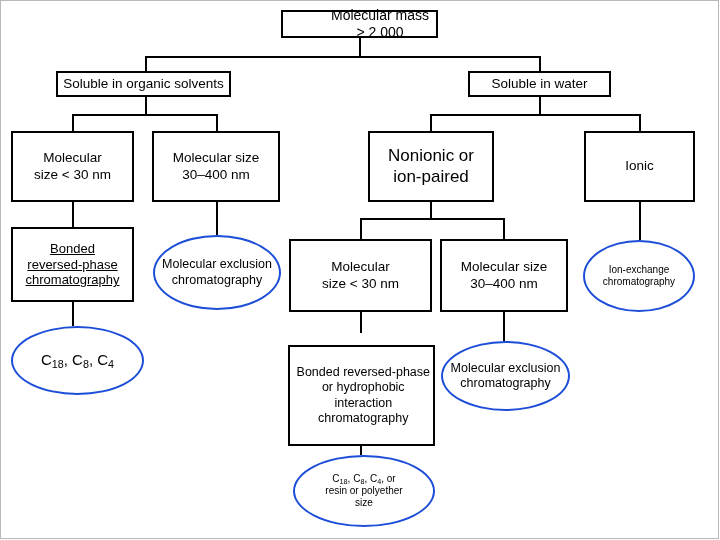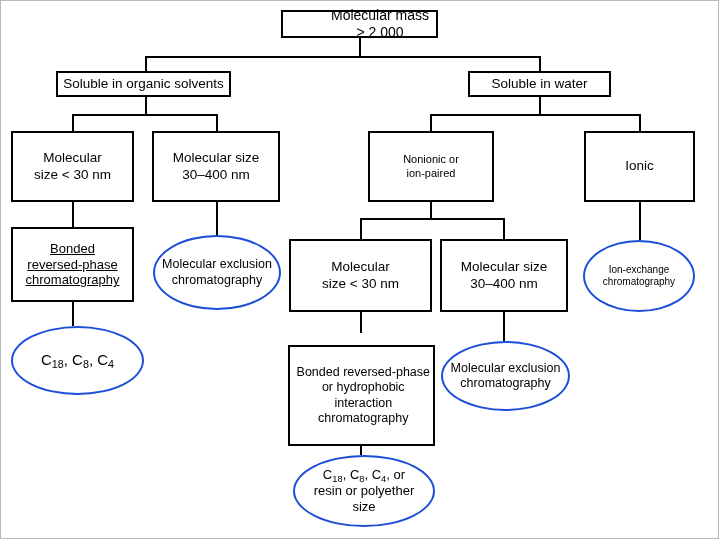--- a/index.html
+++ b/index.html
@@ -125,21 +125,21 @@
   <div class="node box" style="left:11px; top:131px; width:123px; height:71px; font-size:13.5px;">
     <span class="txt">Molecular
 size &lt; 30 nm</span>
   </div>
 
   <div class="node box" style="left:152px; top:131px; width:128px; height:71px; font-size:13.5px;">
     <span class="txt">Molecular size
 30–400 nm</span>
   </div>
 
-  <div class="node box" style="left:368px; top:131px; width:126px; height:71px; font-size:11px;">
+  <div class="node box" style="left:368px; top:131px; width:126px; height:71px; font-size:17px;">
     <span class="txt">Nonionic or
 ion-paired</span>
   </div>
 
   <div class="node box" style="left:584px; top:131px; width:111px; height:71px; font-size:13.5px;">
     <span class="txt">Ionic</span>
   </div>
 
   <div class="node box" style="left:11px; top:227px; width:123px; height:75px; font-size:13px;text-decoration:underline;">
     <span class="txt">Bonded
@@ -176,17 +176,17 @@
 or hydrophobic
 interaction
 chromatography</span>
   </div>
 
   <div class="node ellipse" style="left:441px; top:341px; width:129px; height:70px; font-size:12.5px;">
     <span class="txt">Molecular exclusion
 chromatography</span>
   </div>
 
-  <div class="node ellipse" style="left:293px; top:455px; width:142px; height:72px; font-size:13px;align-items:center;">
+  <div class="node ellipse" style="left:293px; top:455px; width:142px; height:72px; font-size:10px;align-items:center;">
     <span class="txt"><span>C</span><sub>18</sub><span>, C</span><sub>8</sub><span>, C</span><sub>4</sub><span>, or</span><br><span>resin or polyether</span><br><span>size</span></span>
   </div>
 
 </div>
 
 </body></html>

